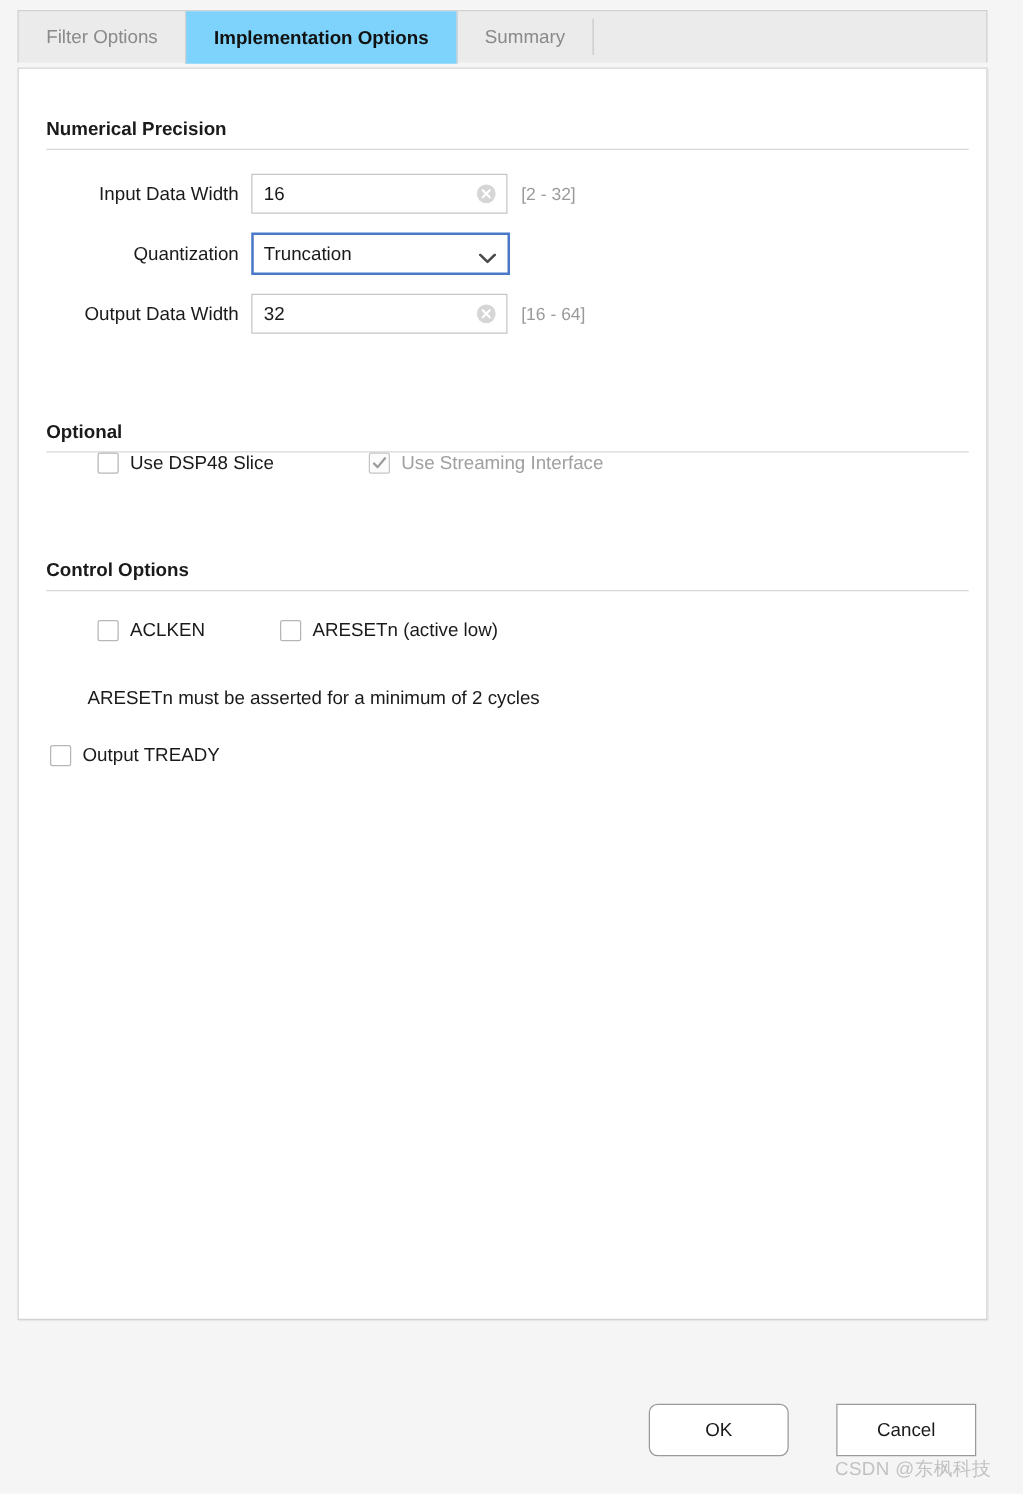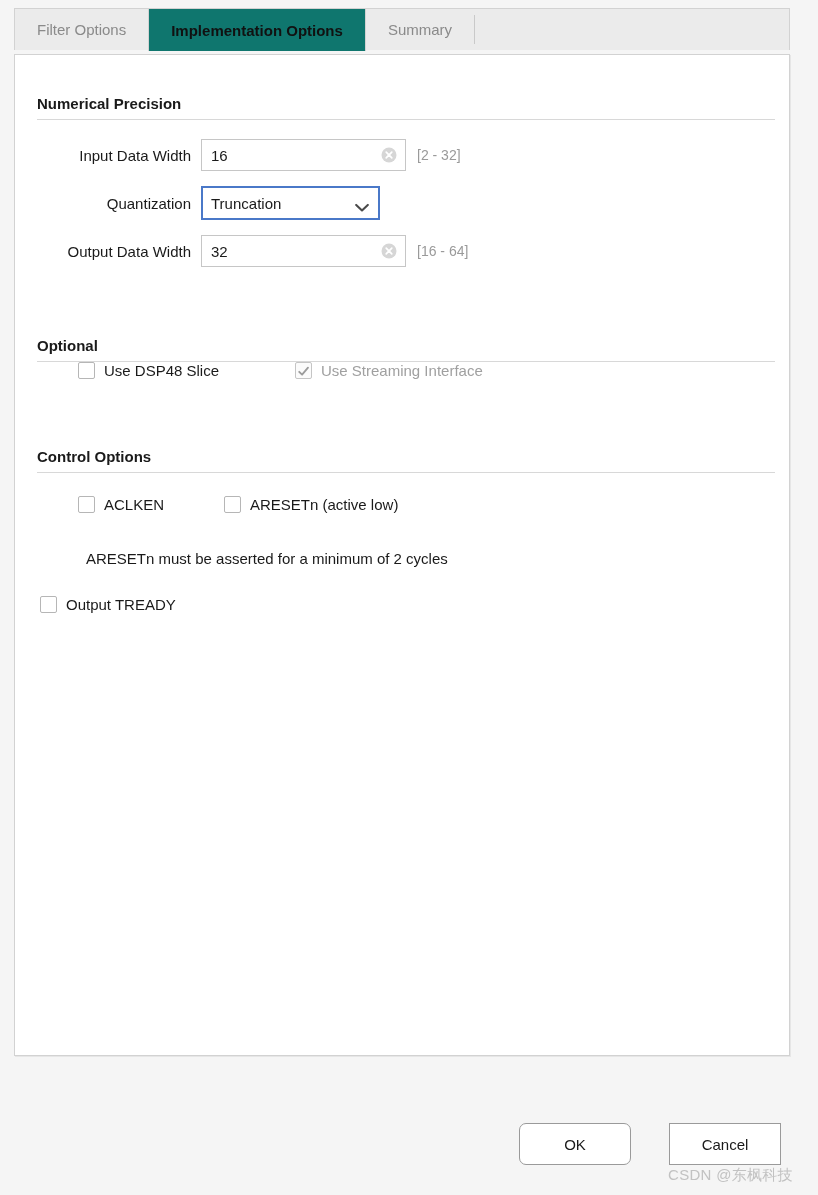--- a/index.html
+++ b/index.html
@@ -46,21 +46,21 @@
   .tab + .tab::before {
     content: "";
     position: absolute;
     left: 0;
     top: 6px;
     bottom: 6px;
     width: 1px;
     background: #c9c9c9;
   }
   .tab.active {
-    background: #0f766e;
+    background: #7dd3fc;
     color: #111111;
     font-weight: bold;
     border-left: 1px solid #d2d2d2;
     border-right: 1px solid #d2d2d2;
     margin-bottom: -1px;
     z-index: 3;
   }
   .tab.active::before { display: none; }
   .tab.active + .tab::before { display: none; }
   #tab-filler {
@@ -155,21 +155,21 @@
   }
   .range-hint {
     margin-left: 11px;
     font-size: 14px;
     color: #9a9a9a;
     white-space: nowrap;
   }
 
   .dropdown {
     position: relative;
-    width: 179px;
+    width: 207px;
     height: 34px;
     background: #ffffff;
     border: 2px solid #4a78c8;
     box-sizing: border-box;
     display: flex;
     align-items: center;
   }
   .dropdown .value {
     padding-left: 8px;
     font-size: 15px;
@@ -217,21 +217,20 @@
     color: #1a1a1a;
     white-space: nowrap;
   }
   .cbox-label.disabled { color: #a0a0a0; }
 
   .note-text {
     position: absolute;
     font-size: 15px;
     color: #1a1a1a;
     white-space: nowrap;
-    margin-left: 16px;
   }
 
   
   .dlg-button {
     position: absolute;
     width: 112px;
     height: 42px;
     background: #ffffff;
     border: 1px solid #9a9a9a;
     box-sizing: border-box;

